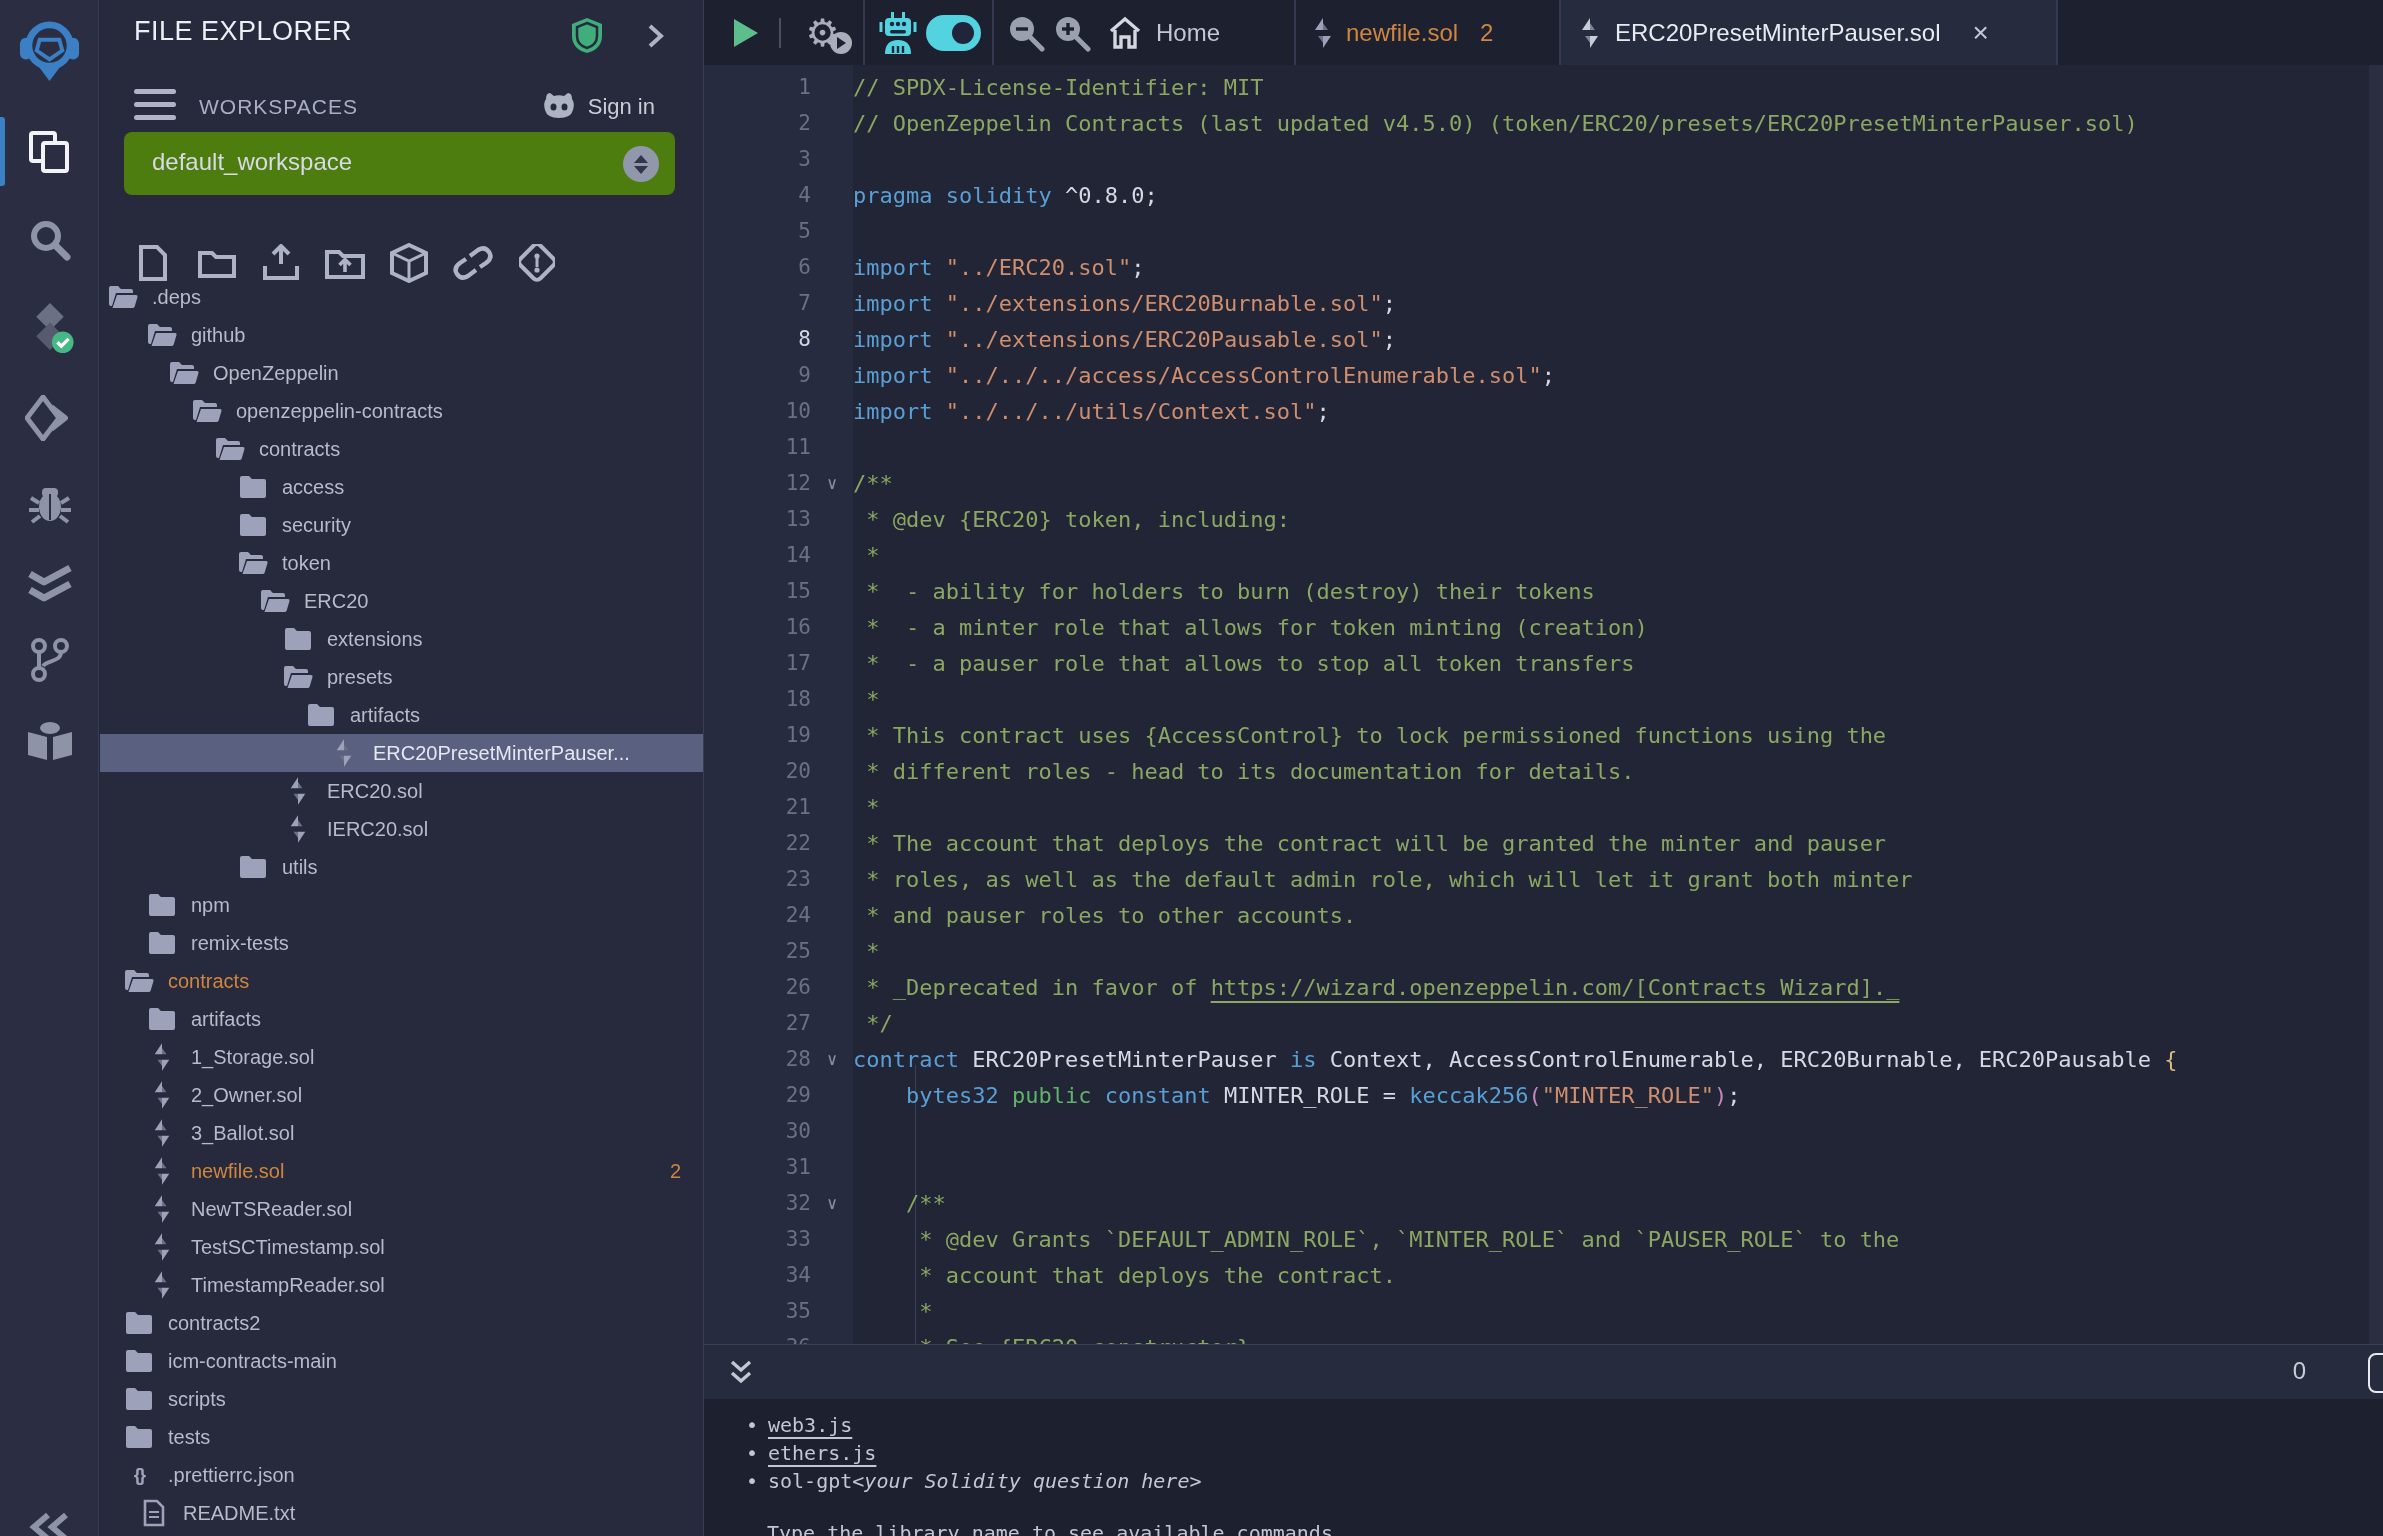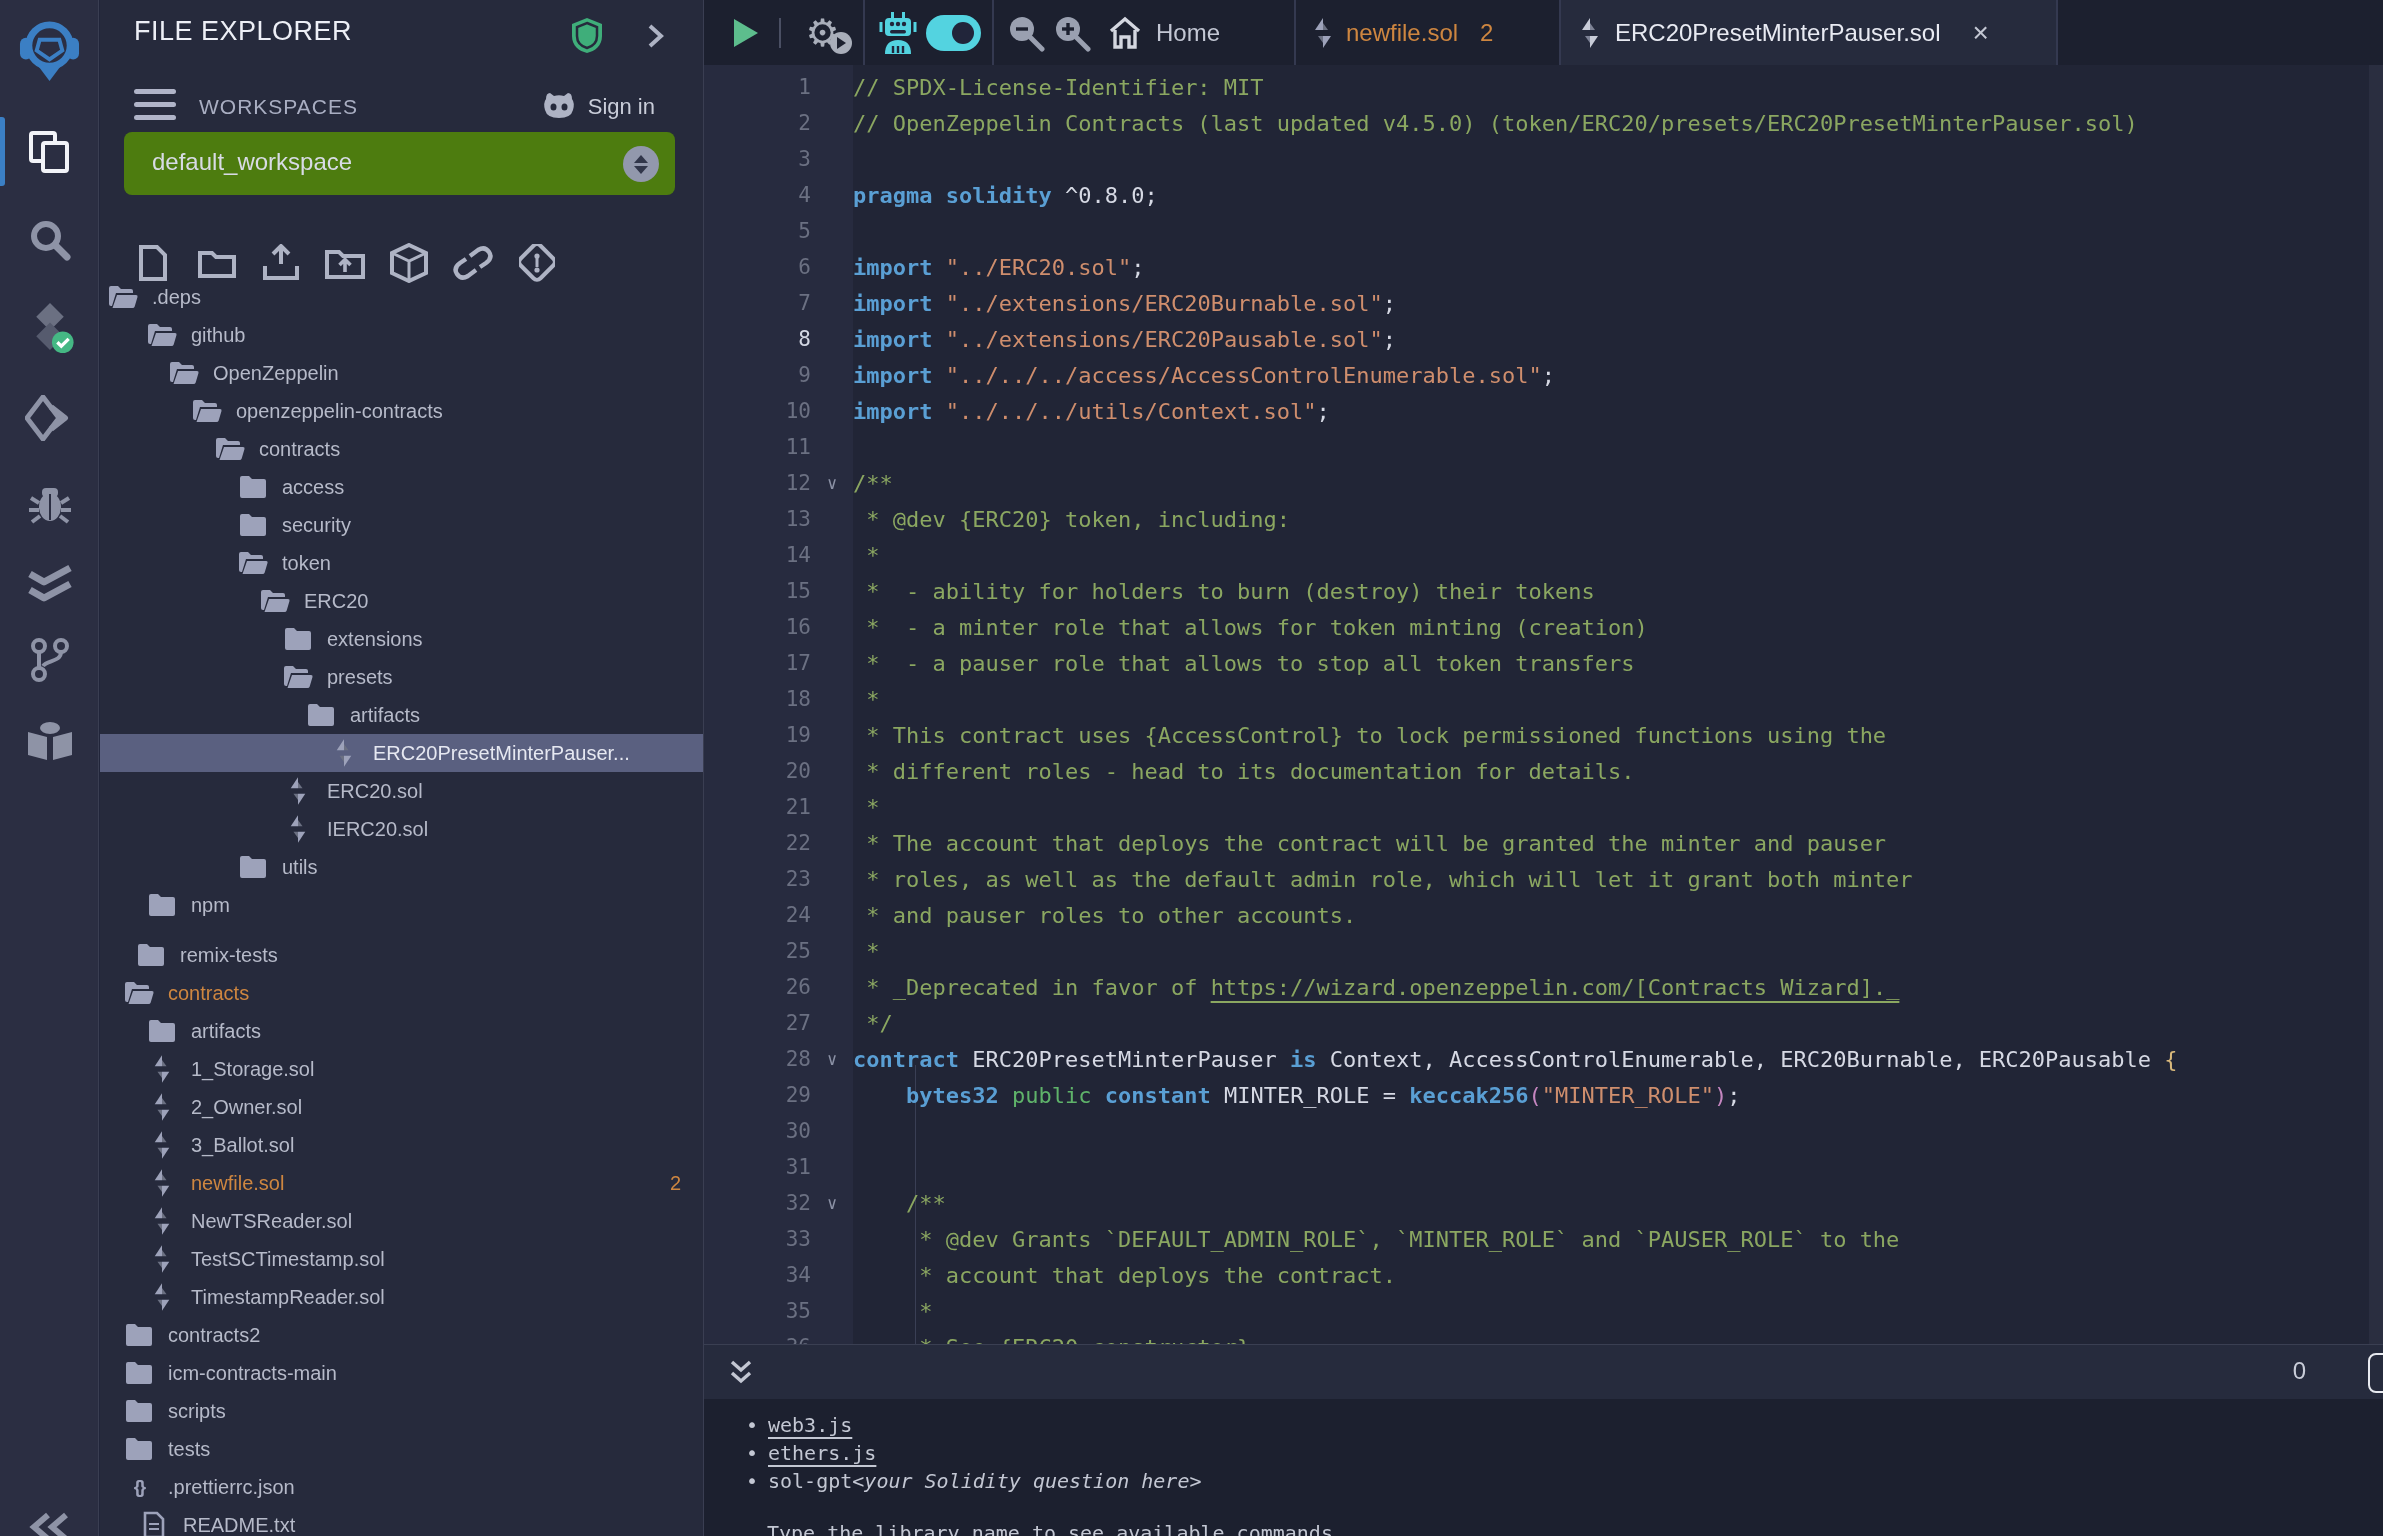--- a/index.html
+++ b/index.html
@@ -80,21 +80,21 @@
   #gutter-bg { position:absolute; left:0; top:0; bottom:0; width:149px; background:#272b3f; }
   #scrollbar { position:absolute; right:0; top:0; bottom:0; width:14px; background:#2a2e40; }
   #indent-guide { position:absolute; left:211px; width:1px; background:#3a3f55; }
   #lines { position:absolute; left:0; right:0; top:4px; }
   .cl { display:flex; height:36px; align-items:center; font-family:"DejaVu Sans Mono", monospace;
     font-size:22px; }
   .cl .ln { width:107px; text-align:right; color:#6b7082; flex:none; font-size:21px; }
   .cl.cur .ln { color:#d2d6e2; }
   .cl .cv { width:42px; text-align:center; color:#8b91a5; font-size:17px; flex:none; }
   .cl .ct { white-space:pre; }
-  .c { color:#8ba761; } .k { color:#5a9fd4;font-weight:bold; } .s { color:#cf8e6d; }
+  .c { color:#8ba761; } .k { color:#5a9fd4; } .s { color:#cf8e6d; }
   .p { color:#d6d9e4;margin-top:30px; } .g { color:#5fb36a; } .m { color:#c586c0; }
   .b { color:#d9b97c; }
   .cu { color:#8ba761; text-decoration:underline; text-underline-offset:6px; cursor:pointer; }
 
   
   #term-header { position:absolute; left:0; right:0; bottom:137px; height:55px;
     background:#262b3d; border-top:1px solid #3a3f52; }
   #term-badge { position:absolute; right:77px; top:12px; color:#c8ccd8; font-size:24px; }
   #term-search { position:absolute; right:-46px; top:8px; width:61px; height:40px;
     border:2px solid #e8eaf0; border-radius:8px; background:transparent; }
@@ -428,21 +428,21 @@
         <span>utils</span>
       </div>
       <div class="trow" style="padding-left: 47px;">
         <span class="ticon">
           <svg width="28" height="24" viewBox="0 0 28 24">
             <path d="M1 3 Q1 1 3 1 H10 L13 4 H25 Q27 4 27 6 V21 Q27 23 25 23 H3 Q1 23 1 21 Z" fill="#9da2ba"></path>
           </svg>
         </span>
         <span>npm</span>
       </div>
-      <div class="trow" style="padding-left: 36px; margin-top: 12px;">
+      <div class="trow" style="padding-left: 47px;">
         <span class="ticon">
           <svg width="28" height="24" viewBox="0 0 28 24">
             <path d="M1 3 Q1 1 3 1 H10 L13 4 H25 Q27 4 27 6 V21 Q27 23 25 23 H3 Q1 23 1 21 Z" fill="#9da2ba"></path>
           </svg>
         </span>
         <span>remix-tests</span>
       </div>
       <div class="trow modified" style="padding-left: 24px;">
         <span class="ticon">
           <svg width="30" height="24" viewBox="0 0 30 24">

